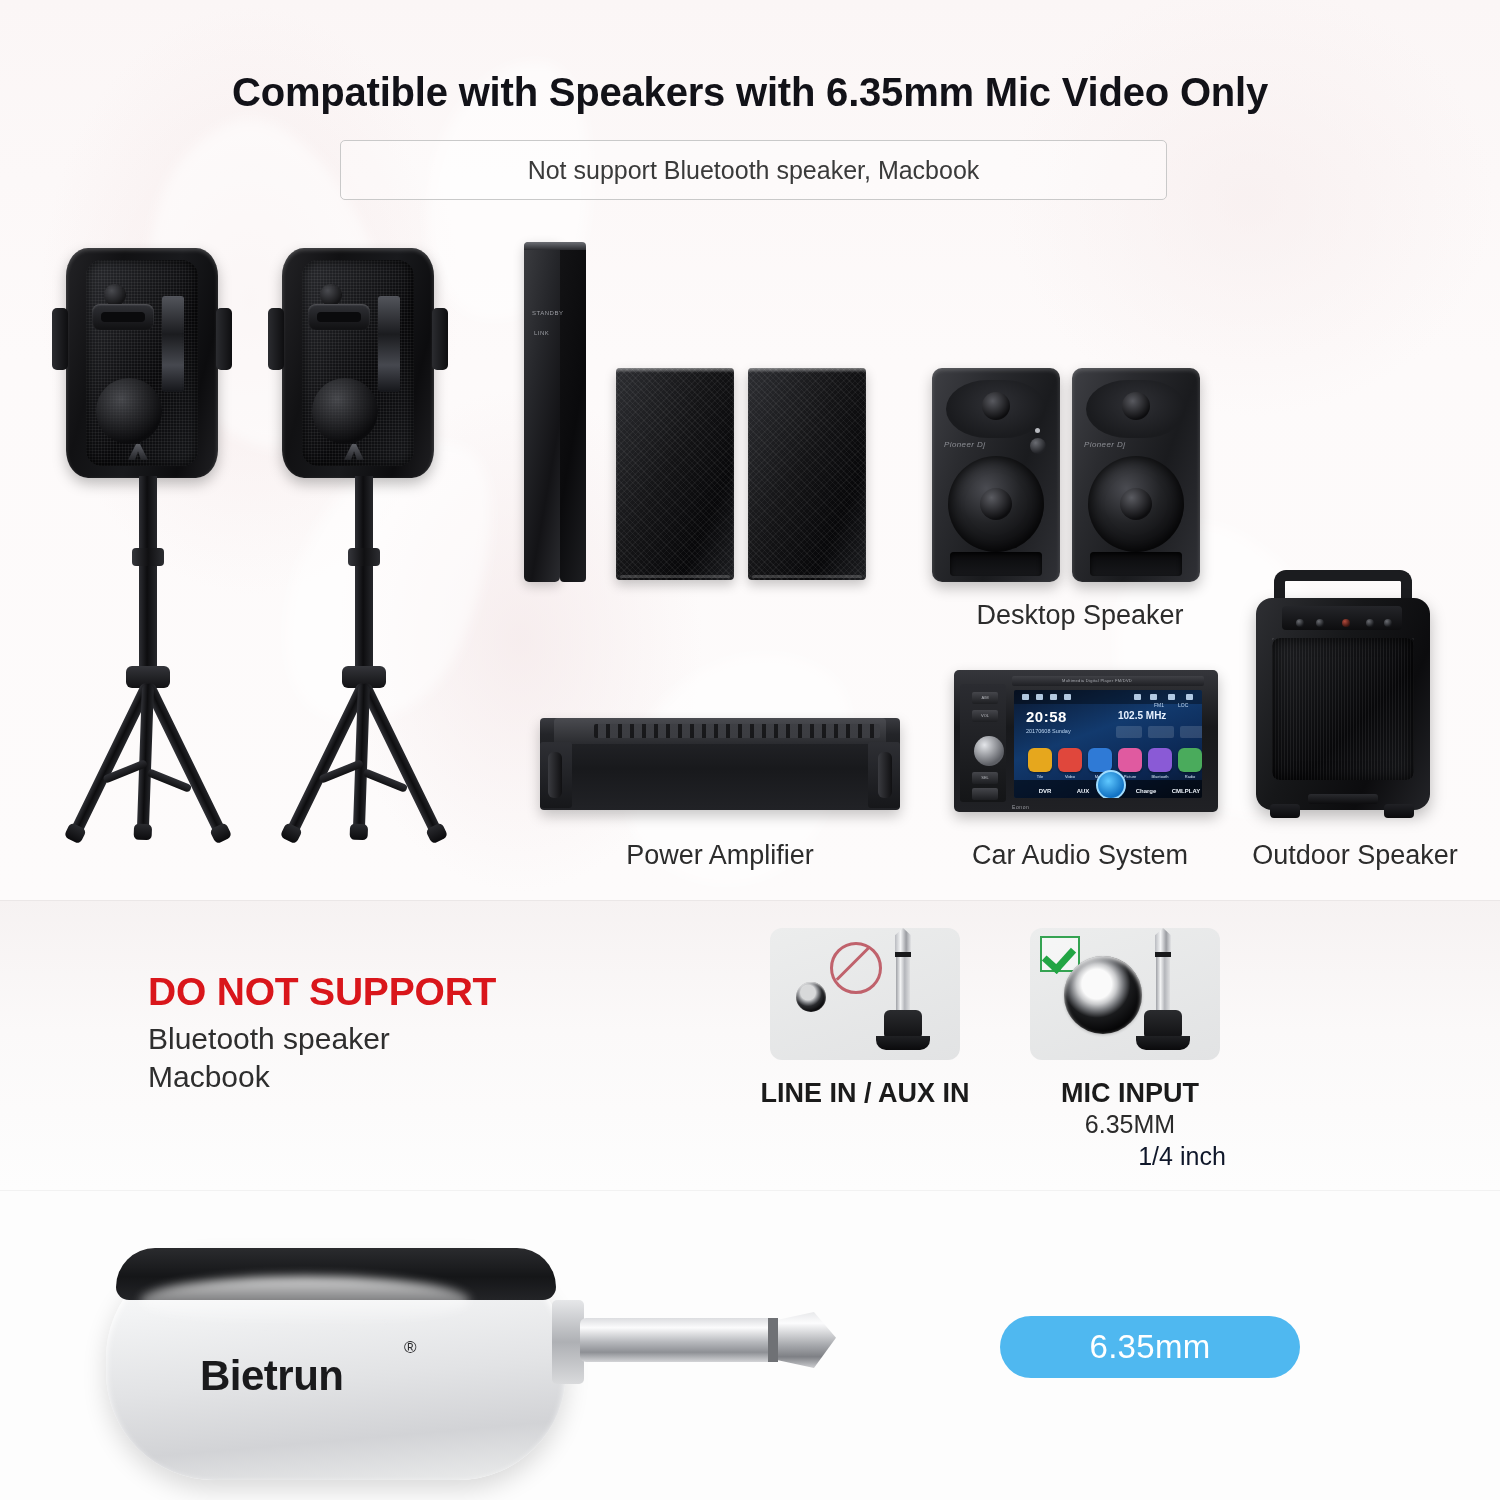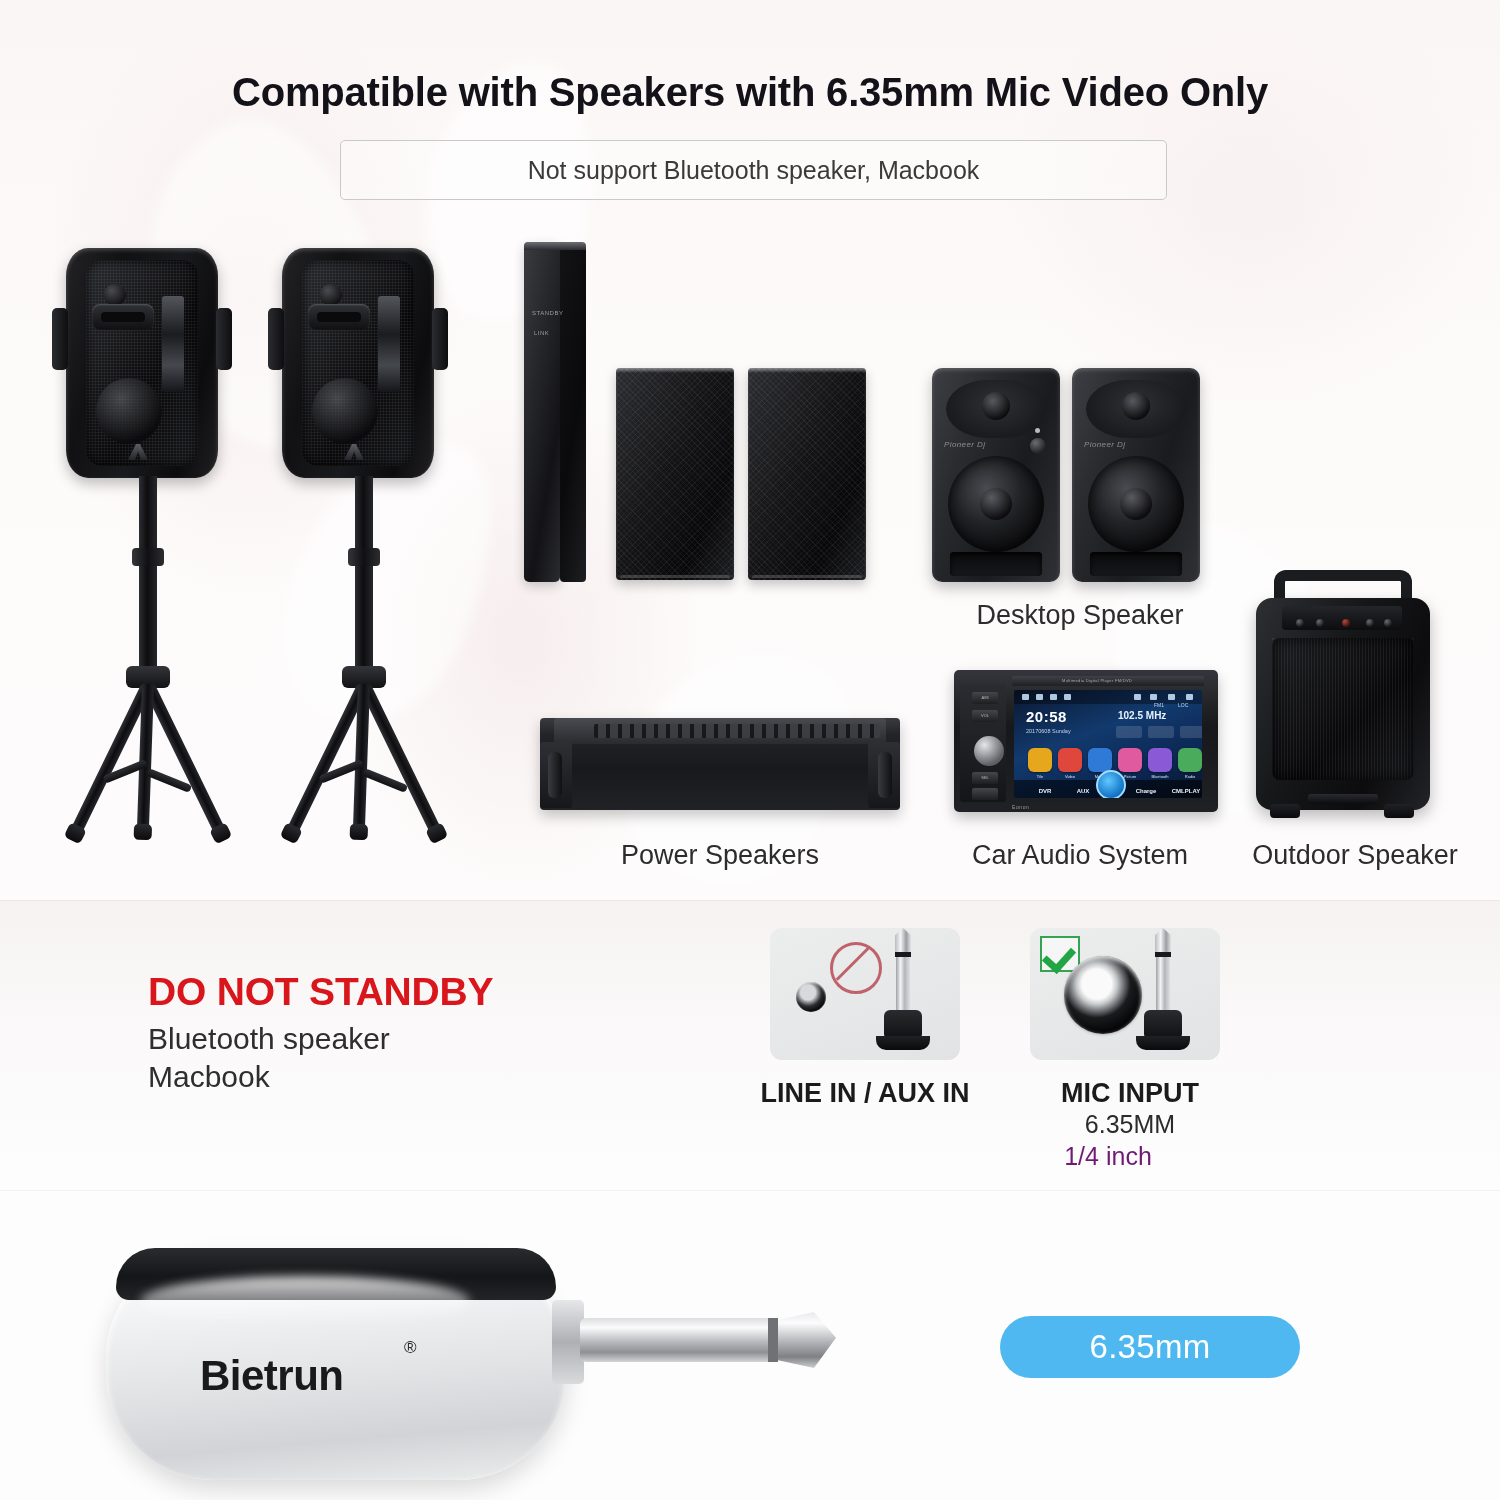--- a/index.html
+++ b/index.html
@@ -360,21 +360,21 @@
 
   <div class="amp">
     <div class="amp-top">
       <div class="amp-vents"></div>
     </div>
     <div class="amp-ear" style="left:0;"></div>
     <div class="amp-ear" style="left:328px;"></div>
     <div class="amp-handle" style="left:8px;"></div>
     <div class="amp-handle" style="left:338px;"></div>
   </div>
-  <div class="plabel" style="left:560px;top:840px;width:320px;">Power Speakers</div>
+  <div class="plabel" style="left:560px;top:840px;width:320px;">Power Amplifier</div>
 
   <div class="car">
     <div class="car-topstrip">
       <span>Multimedia Digital Player        FM/DVD</span>
     </div>
     <div class="car-left">
       <div class="car-kbtn" style="top:8px;"></div>
       <div class="car-kl" style="top:11px;">A/M</div>
       <div class="car-kbtn" style="top:26px;"></div>
       <div class="car-kl" style="top:29px;">VOL</div>
@@ -437,21 +437,21 @@
       <div class="out-knobs" style="left:102px;"></div>
     </div>
     <div class="out-grille"></div>
     <div class="out-bevel"></div>
     <div class="out-bar"></div>
     <div class="out-foot" style="left:14px;"></div>
     <div class="out-foot" style="left:128px;"></div>
   </div>
   <div class="plabel" style="left:1240px;top:840px;width:230px;">Outdoor Speaker</div>
 
-  <div class="dns-title">DO NOT STANDBY</div>
+  <div class="dns-title">DO NOT SUPPORT</div>
   <div class="dns-l1">Bluetooth speaker</div>
   <div class="dns-l2">Macbook</div>
 
   <div class="jpanel" style="left:770px;">
     <div class="sock-small"></div>
     <div class="nosign"></div>
     <div class="plug" style="left:118px;top:0;">
       <div class="plug-tip"></div>
       <div class="plug-ring"></div>
       <div class="plug-shaft"></div>
@@ -469,21 +469,21 @@
     <div class="plug" style="left:118px;top:0;">
       <div class="plug-tip"></div>
       <div class="plug-ring"></div>
       <div class="plug-shaft"></div>
       <div class="plug-base"></div>
       <div class="plug-flange"></div>
     </div>
   </div>
   <div class="jlabel" style="left:1000px;top:1078px;width:260px;font-size:27px;">MIC INPUT</div>
   <div class="jlabel" style="left:1000px;top:1110px;width:260px;font-size:25px;font-weight:normal;color:#2b2b2b;">6.35MM</div>
-  <div class="jlabel" style="left:978px;top:1142px;width:260px;font-size:25px;font-weight:normal;color:#701a75;">1/4 inch</div>
+  <div class="jlabel" style="left:1052px;top:1142px;width:260px;font-size:25px;font-weight:normal;color:#0f172a;">1/4 inch</div>
 
   <div class="rcv-body"></div>
   <div class="rcv-top"></div>
   <div class="rcv-gloss"></div>
   <div class="rcv-brand">Bietrun</div>
   <div class="rcv-reg">®</div>
   <div class="rcv-neck"></div>
   <div class="rcv-shaft"></div>
   <div class="rcv-ring"></div>
   <div class="rcv-tip"></div>

